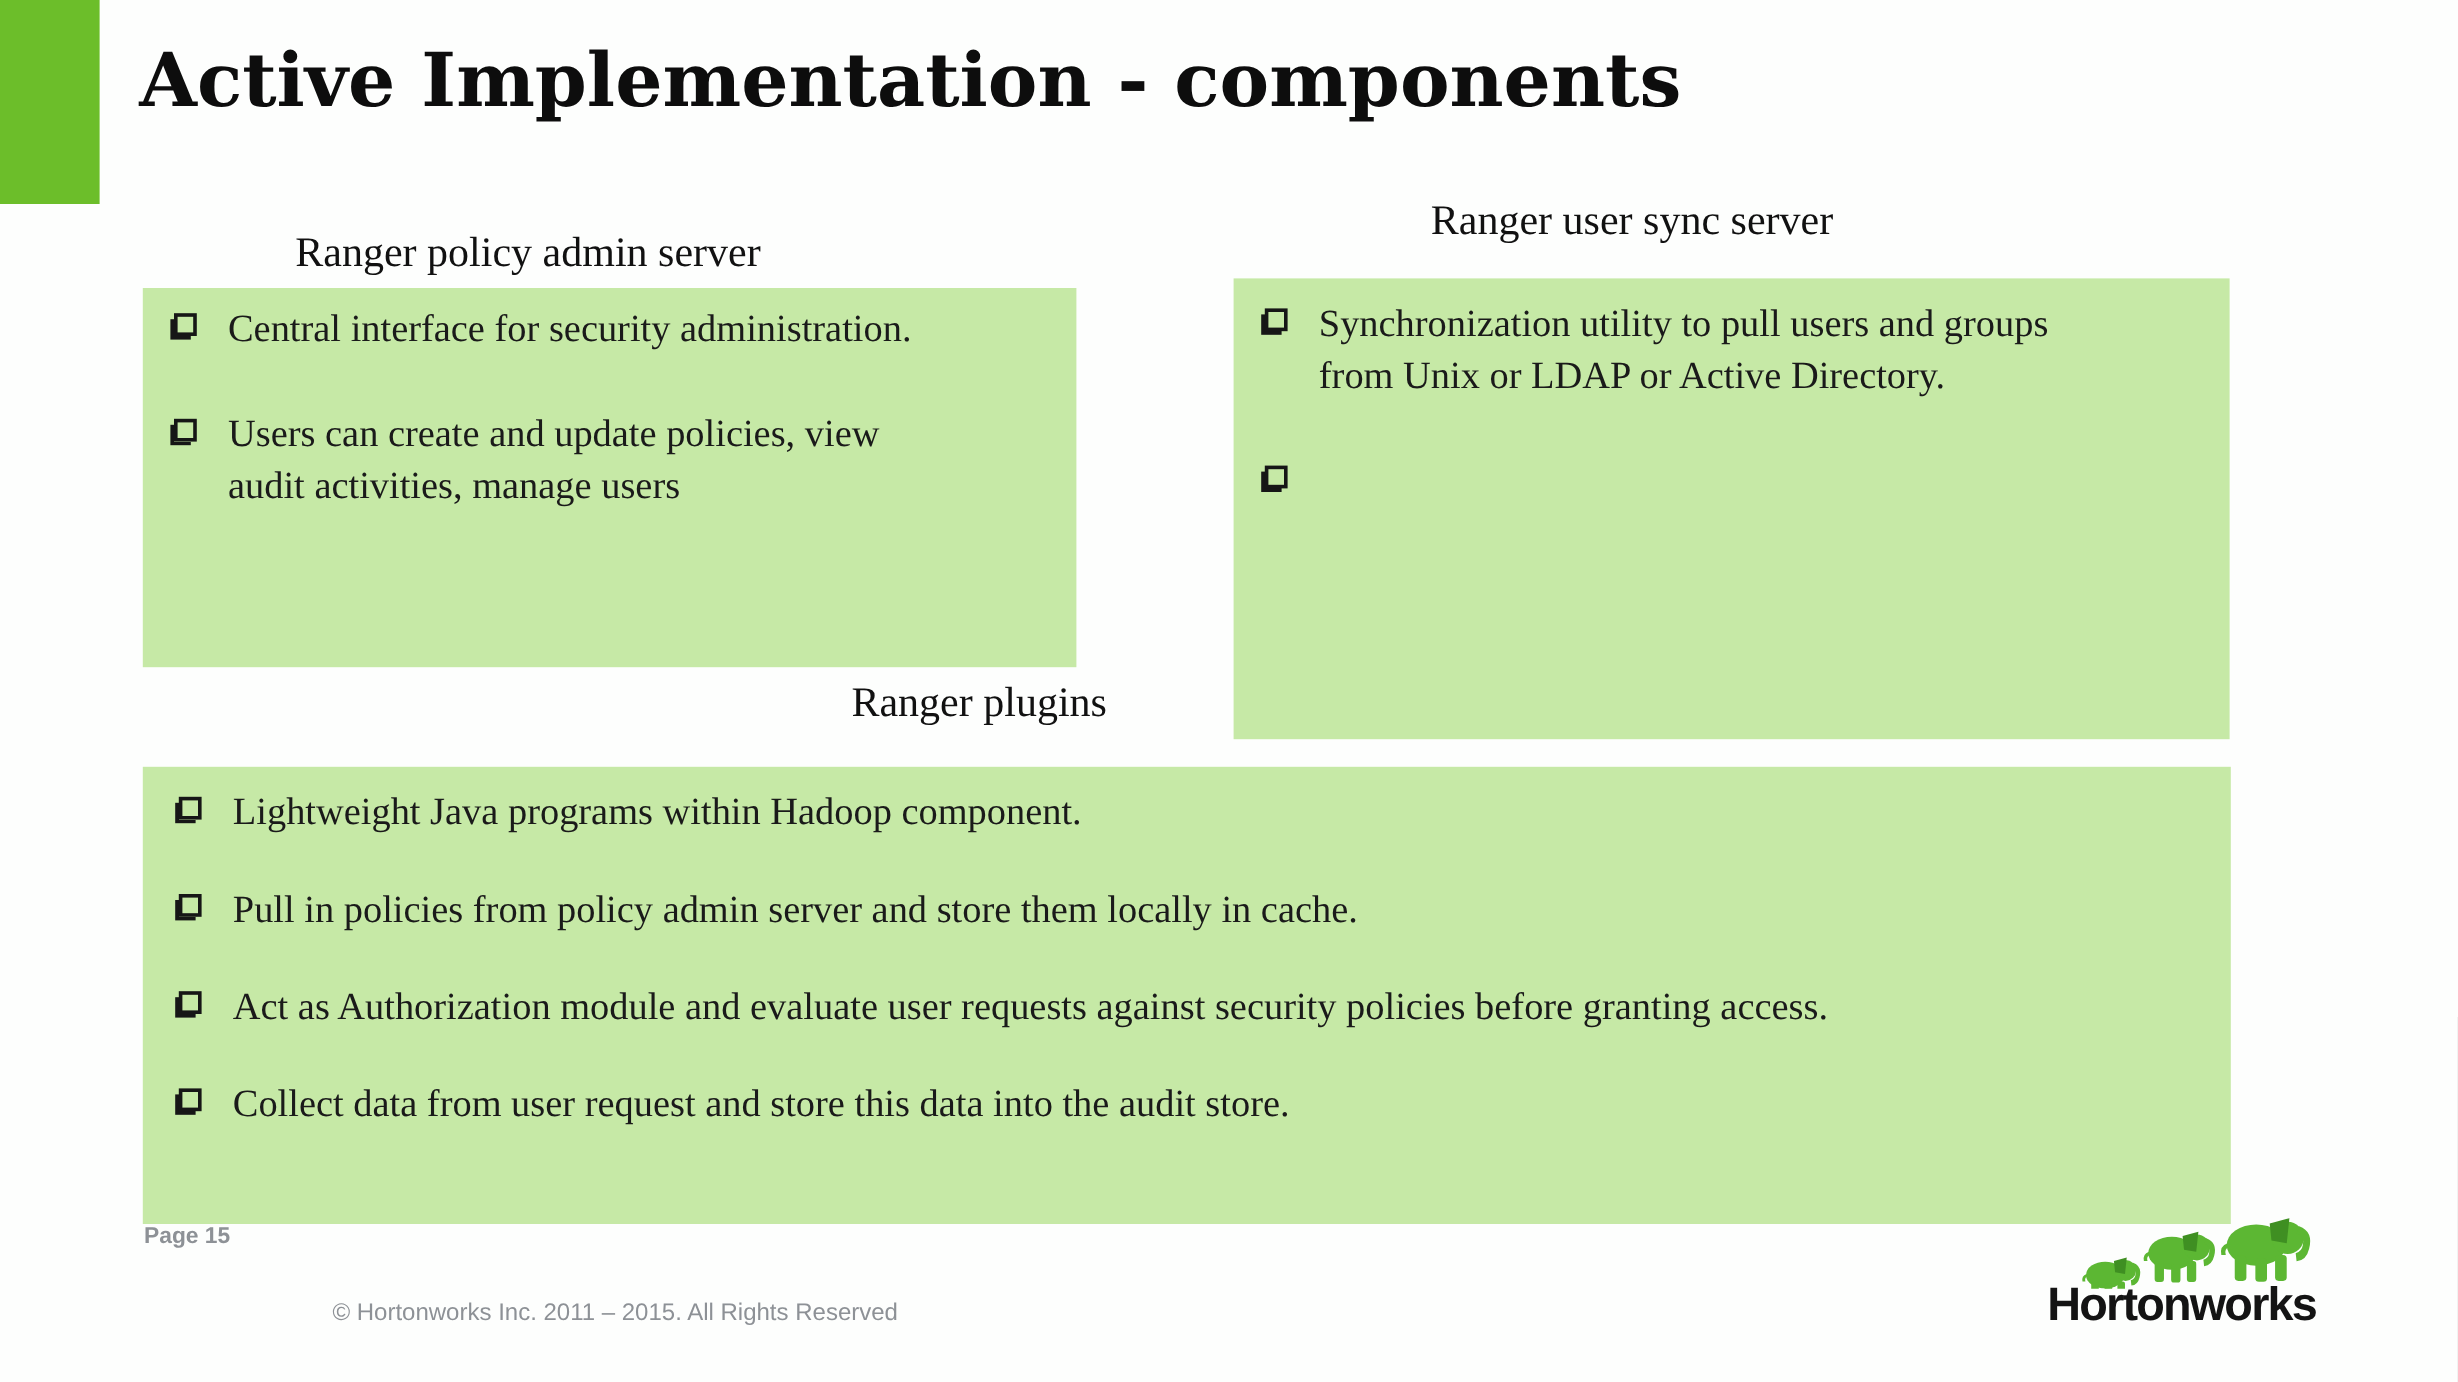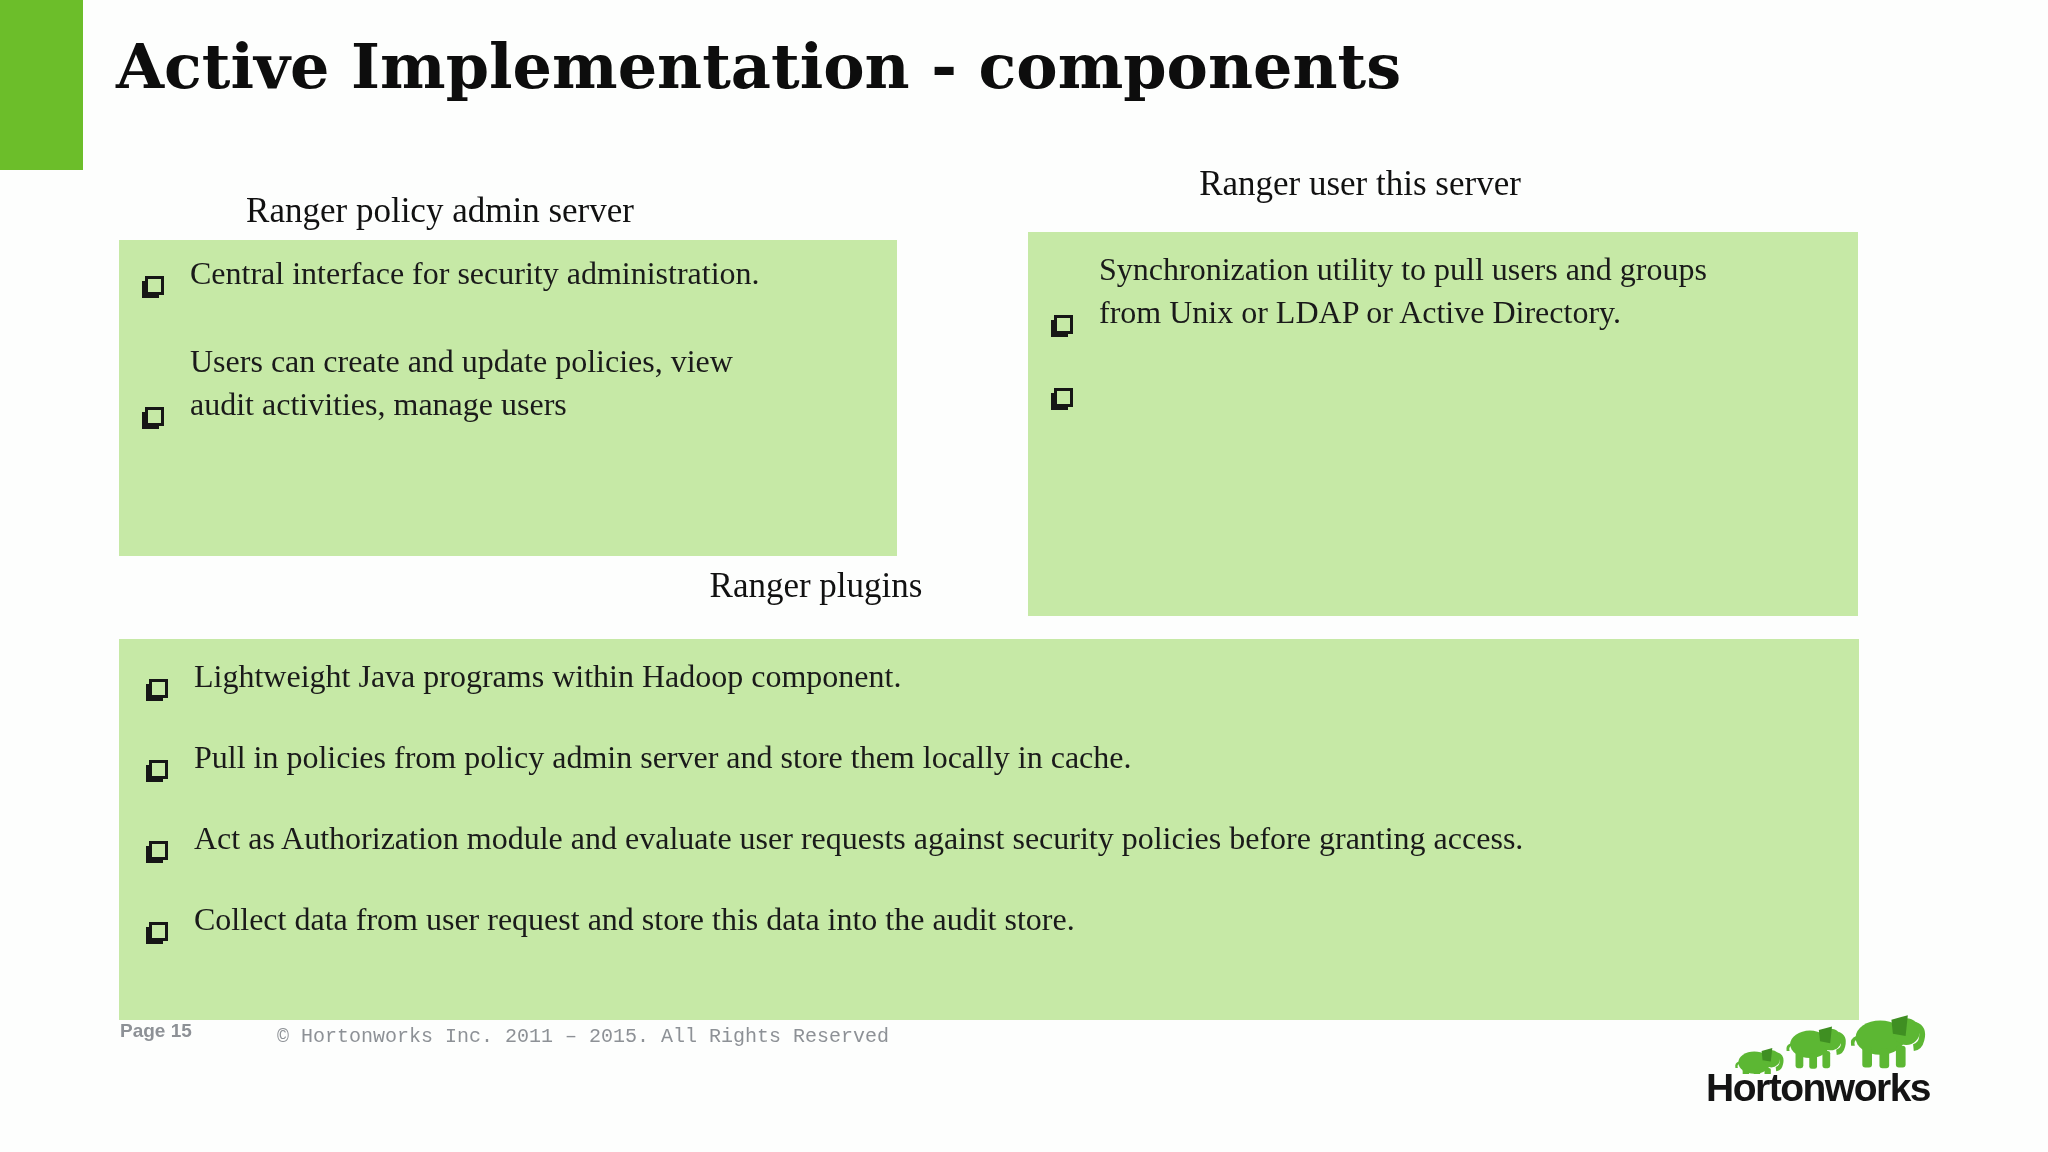--- a/index.html
+++ b/index.html
@@ -41,21 +41,21 @@
     position:absolute;
     background:#C6E9A6;
   }
   .panel-policy  { left:119px;  top:240px; width:778px;  height:316px; padding:12px 24px; }
   .panel-sync    { left:1028px; top:232px; width:830px;  height:384px; padding:16px 24px; }
   .panel-plugins { left:119px;  top:639px; width:1740px; height:381px; padding:16px 28px; }
 
   .panel ul { list-style:none; }
   .panel li {
     display:flex;
-    align-items:flex-end;
+    align-items:flex-start;
     font-size:32px;
     line-height:43px;
   }
   .panel-policy li, .panel-sync li { margin-bottom:45px; }
   .panel-plugins li { margin-bottom:38px; }
 
   .cb {
     flex:0 0 auto;
     width:19px; height:19px;
     margin:9px 26px 0 2px;
@@ -67,22 +67,22 @@
 
   .footer-page {
     position:absolute; left:120px; top:1020px;
     font-family:"Liberation Sans", sans-serif;
     font-weight:bold;
     font-size:19px;
     color:#8d9196;
     text-align:right;
   }
   .footer-copy {
-    position:absolute; left:277px; top:1025px;
-    font-family:Liberation Mono, monospace;
+    position:absolute; left:277px; top:1083px;
+    font-family:Liberation Sans, sans-serif;
     font-size:20px;
     color:#8d9196;
   }
 
   .logo-elephants {
     position:absolute; left:1732px; top:1000px;
     width:196px; height:74px;
     color:#5CB733;
   }
   .logo-text {
@@ -98,21 +98,21 @@
 </head>
 <body>
 
 <div class="slide">
 
   <div class="accent-bar"></div>
 
   <h1 class="title">Active Implementation - components</h1>
 
   <div class="sec-heading h-policy">Ranger policy admin server</div>
-  <div class="sec-heading h-sync">Ranger user this server</div>
+  <div class="sec-heading h-sync">Ranger user sync server</div>
   <div class="sec-heading h-plugins">Ranger plugins</div>
 
   <div class="panel panel-policy">
     <ul>
       <li>
         <span class="cb"></span>
         <span class="li-text">Central interface for security administration.</span>
       </li>
       <li>
         <span class="cb"></span>

